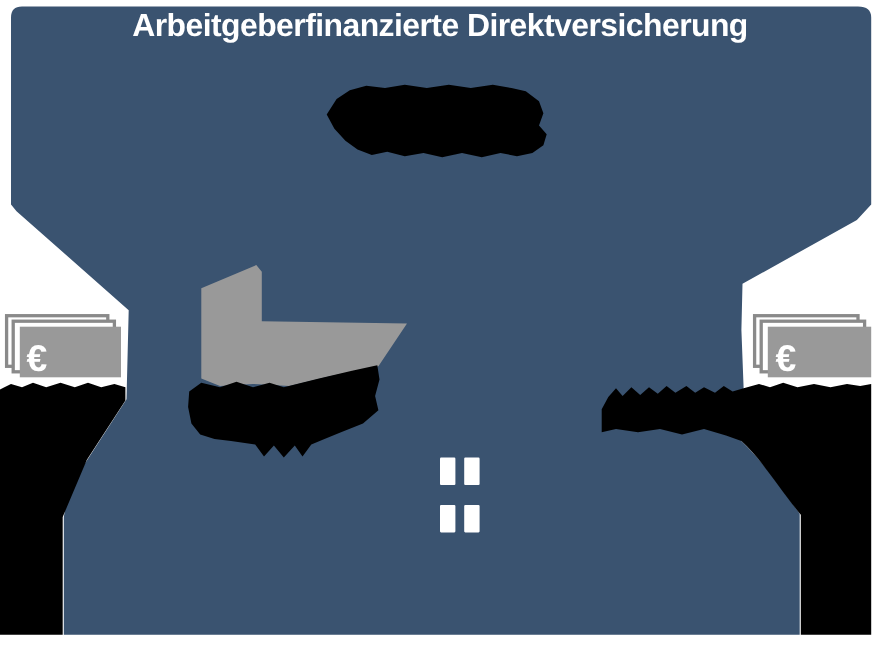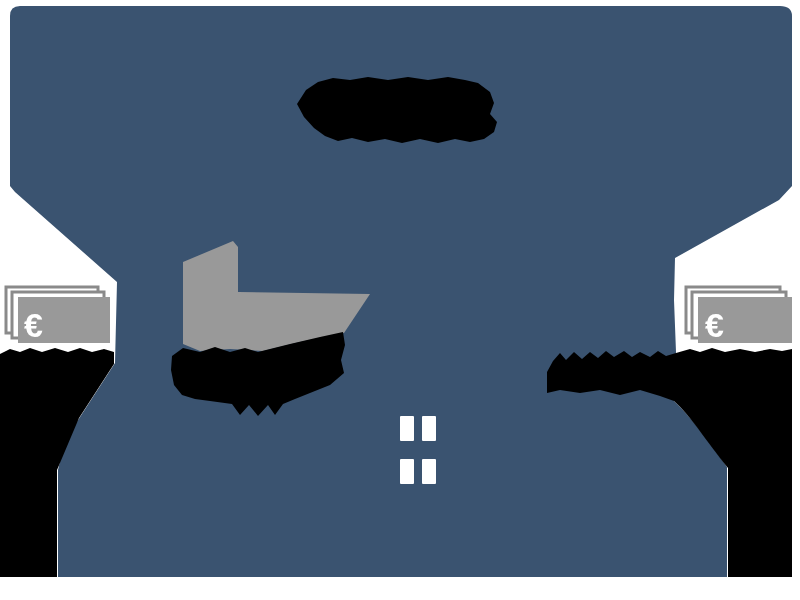--- a/index.html
+++ b/index.html
@@ -92,13 +92,14 @@
     </g>
 
     <g fill="#ffffff">
       <rect x="400" y="416" width="14" height="25" rx="1"></rect>
       <rect x="422" y="416" width="14" height="25" rx="1"></rect>
       <rect x="400" y="459" width="14" height="25" rx="1"></rect>
       <rect x="422" y="459" width="14" height="25" rx="1"></rect>
     </g>
   </svg>
 
+  <div id="title">Arbeitgeberfinanzierte Direktversicherung</div>
 </div>
 
 </body></html>

